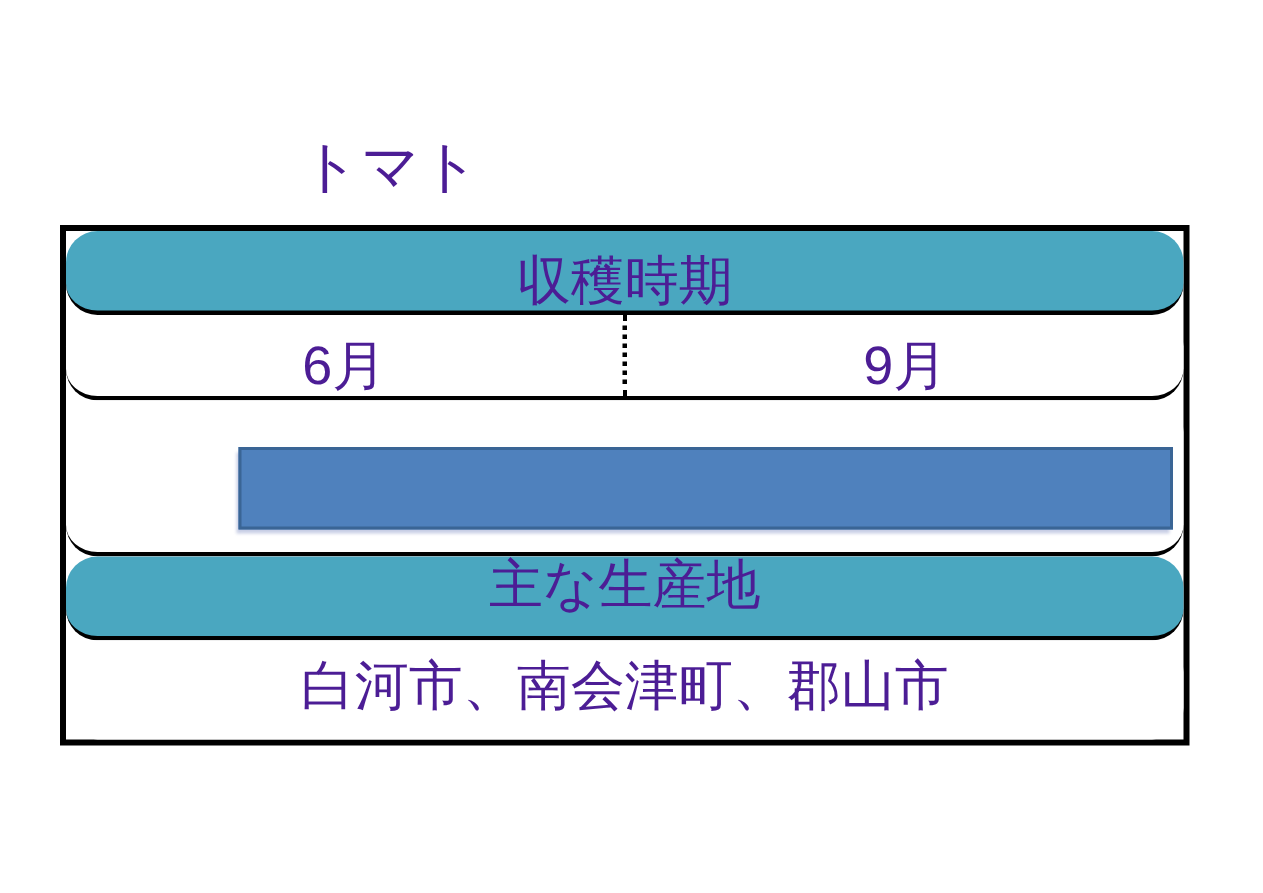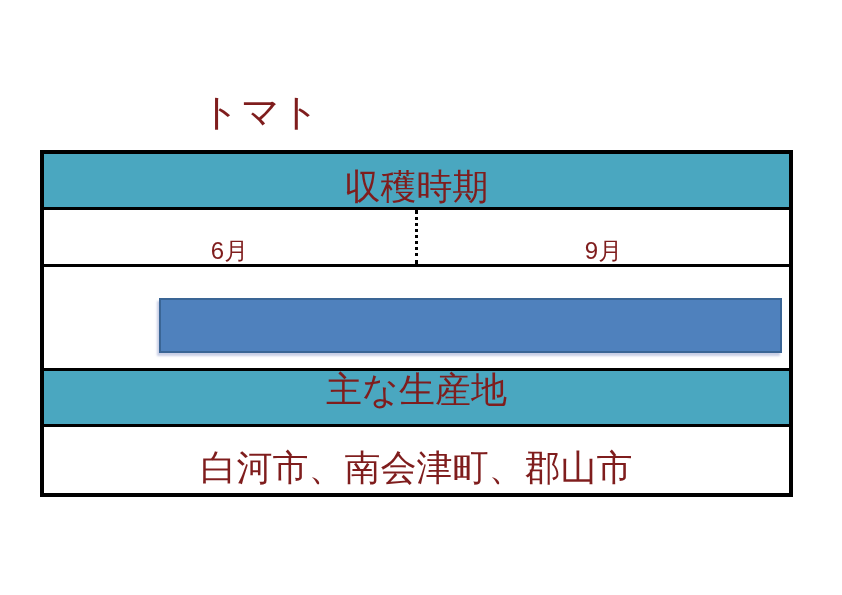--- a/index.html
+++ b/index.html
@@ -2,21 +2,21 @@
 <html><head>
 <meta charset="utf-8">
 <style>
   html, body { margin: 0; padding: 0; background: #ffffff; }
   .canvas {
     position: relative;
     width: 842px;
     height: 595px;
     background: #ffffff;
     font-family: "Liberation Sans", "DejaVu Sans", sans-serif;
-    color: #7f1d1d;
+    color: #4c1d95;
     overflow: hidden;
   }
   .chart-title {
     position: absolute;
     left: 201px;
     top: 90px;
     font-size: 38px;
     line-height: 1.2;
     letter-spacing: 1px;
     white-space: nowrap;
@@ -26,21 +26,21 @@
     left: 40px;
     top: 150px;
     width: 753px;
     height: 347px;
     border: 4px solid #000;
     box-sizing: border-box;
     display: flex;
     flex-direction: column;
     background: #fff;
   }
-  .row { box-sizing: border-box; width: 100%; }
+  .row { box-sizing: border-box; width: 100%; border-radius: 21px; }
   .row-header {
     height: 56px;
     border-bottom: 3px solid #000;
     background: #4AA7C0;
     display: flex;
     align-items: flex-end;
     justify-content: center;
     font-size: 36px;
     line-height: 1.05;
     padding-bottom: 1px;
@@ -50,21 +50,21 @@
     border-bottom: 3px solid #000;
     display: flex;
     background: #fff;
   }
   .month-cell {
     flex: 1 1 0;
     box-sizing: border-box;
     display: flex;
     align-items: flex-end;
     justify-content: center;
-    font-size: 24px;
+    font-size: 36px;
     line-height: 1.05;
     padding-bottom: 1px;
   }
   .month-cell.dotted { border-right: 3px dotted #000; }
   .row-bar {
     height: 104px;
     border-bottom: 3px solid #000;
     position: relative;
     background: #fff;
   }
@@ -84,21 +84,21 @@
     display: flex;
     align-items: flex-start;
     justify-content: center;
     font-size: 36px;
     line-height: 1.05;
     padding-bottom: 1px;
   }
   .row-areas {
     flex: 1 1 auto;
     display: flex;
-    align-items: flex-end;
+    align-items: center;
     justify-content: center;
     font-size: 36px;
     line-height: 1.05;
     background: #fff;
     padding-bottom: 6px;
   }
 </style>
 </head>
 <body>
 

